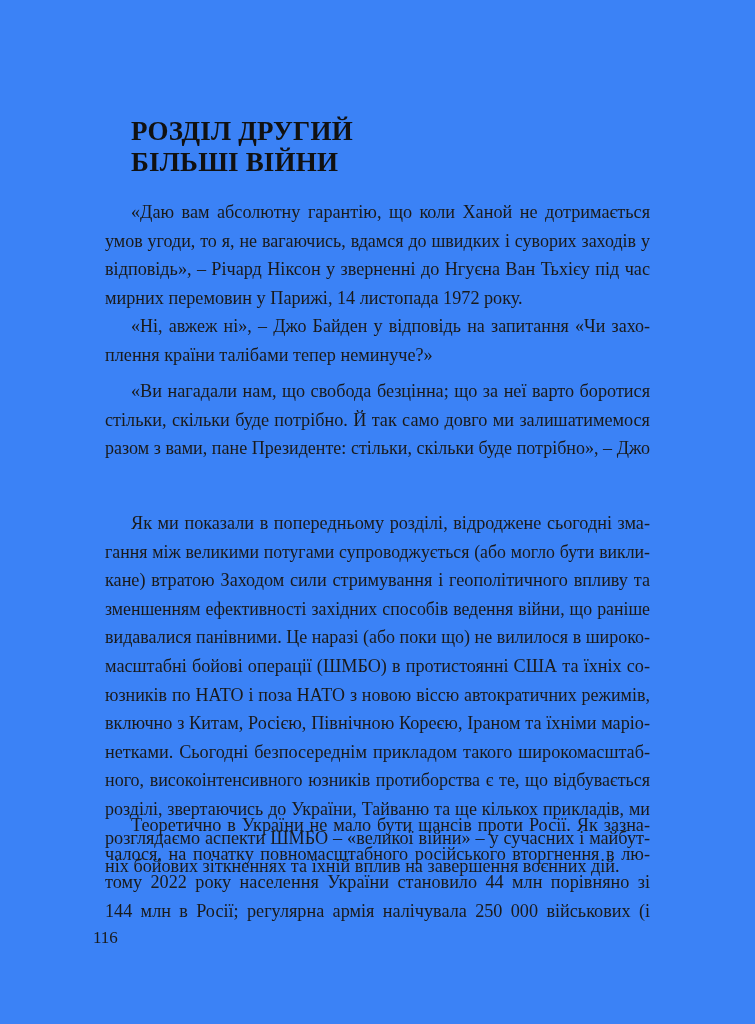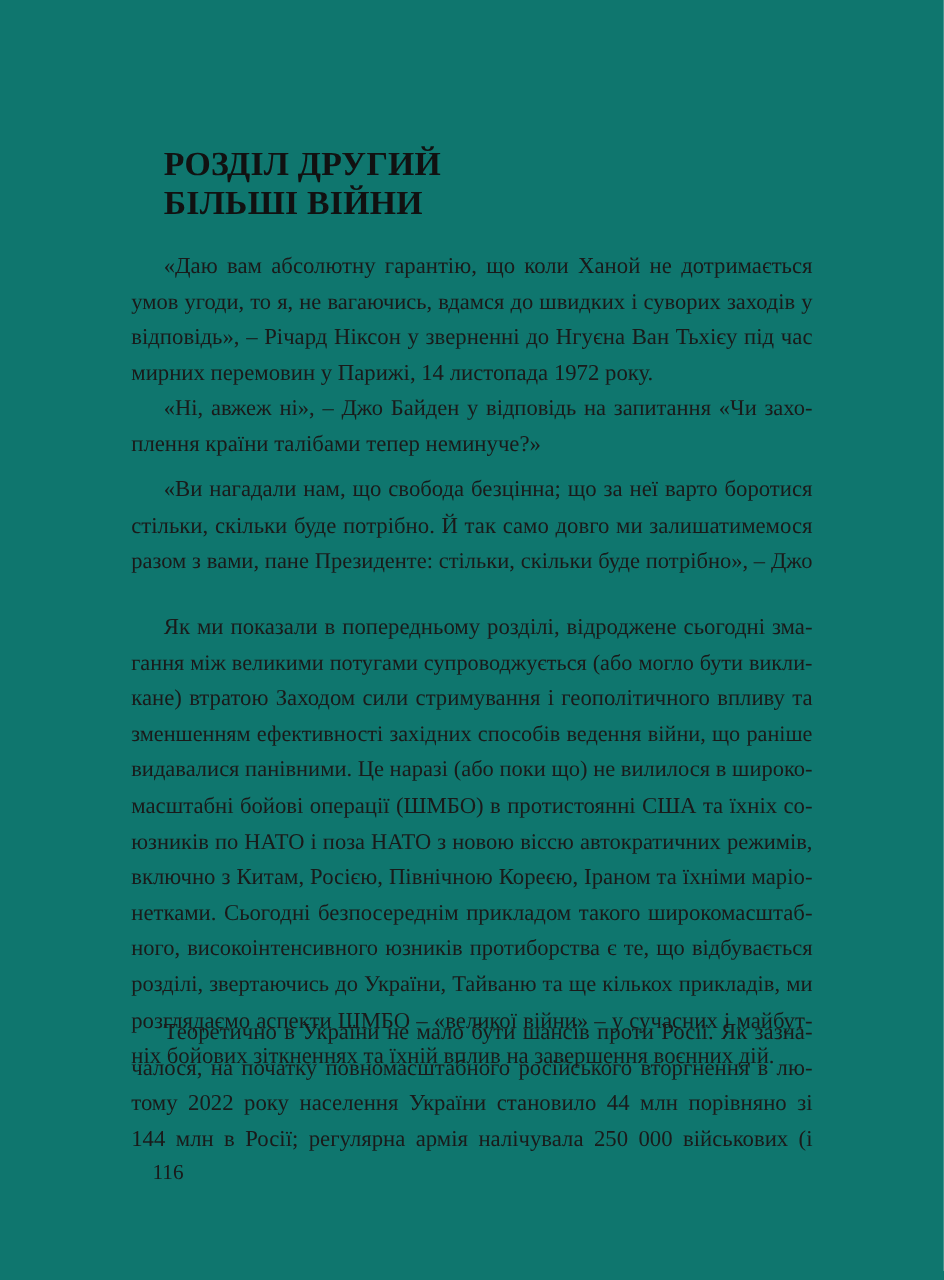--- a/index.html
+++ b/index.html
@@ -1,29 +1,29 @@
 <!DOCTYPE html>
 <html><head>
 <meta charset="utf-8">
 <style>
   html, body { margin: 0; padding: 0; background: #ffffff; }
   body { width: 755px; height: 1024px; position: relative; overflow: hidden;
          font-family: "DejaVu Serif", "Liberation Serif", serif; color: #1a1a1a; }
-  .page { position: absolute; left: 0; top: 0; width: 755px; height: 1024px; background: #0f766e; }
+  .page { position: absolute; left: 0; top: 0; width: 755px; height: 1024px; background: #3b82f6; }
   .heading { position: absolute; left: 131px; top: 116px; margin: 0;
              font-family: "Liberation Serif", serif; font-weight: bold;
              font-size: 27px; line-height: 31px; letter-spacing: 0.2px; color: #111; }
   .heading div { white-space: nowrap; }
   .block { position: absolute; left: 105px; width: 545px; margin: 0; }
   .line { display: block; height: 28.6px; line-height: 28.6px;
           font-family: "Liberation Serif", serif; font-size: 18.2px;
           white-space: nowrap; text-align: justify; text-align-last: justify; }
   .line.last { text-align-last: left; }
   .line.indent { padding-left: 26px; }
-  .folio { position: absolute; left: 122px; top: 928px; font-family: "Liberation Serif", serif;
+  .folio { position: absolute; left: 93px; top: 928px; font-family: "Liberation Serif", serif;
            font-size: 17px; color: #1a1a1a; }
 </style>
 </head>
 <body>
 
 <div class="page">
 
   <div class="heading">
     <div>РОЗДІЛ ДРУГИЙ</div>
     <div>БІЛЬШІ ВІЙНИ</div>
@@ -40,21 +40,21 @@
     <span class="line indent" style="white-space: nowrap; font-size: 18px;">«Ні, авжеж ні», – Джо Байден у відповідь на запитання «Чи захо-</span>
     <span class="line last" style="white-space: nowrap; font-size: 18.2px;">плення країни талібами тепер неминуче?»</span>
   </div>
 
   <div class="block" style="top:377px">
     <span class="line indent" style="white-space: nowrap; font-size: 18.2px;">«Ви нагадали нам, що свобода безцінна; що за неї варто боротися</span>
     <span class="line" style="white-space: nowrap; font-size: 18.2px;">стільки, скільки буде потрібно. Й так само довго ми залишатимемося</span>
     <span class="line" style="white-space: nowrap; font-size: 18px;">разом з вами, пане Президенте: стільки, скільки буде потрібно», – Джо</span>
   </div>
 
-  <div class="block" style="top:487px">
+  <div class="block" style="top:509px">
     <span class="line indent" style="white-space: nowrap; font-size: 18.2px;">Як ми показали в попередньому розділі, відроджене сьогодні зма-</span>
     <span class="line" style="white-space: nowrap; font-size: 17.8px;">гання між великими потугами супроводжується (або могло бути викли-</span>
     <span class="line" style="white-space: nowrap; font-size: 18.2px;">кане) втратою Заходом сили стримування і геополітичного впливу та</span>
     <span class="line" style="white-space: nowrap; font-size: 17.8px;">зменшенням ефективності західних способів ведення війни, що раніше</span>
     <span class="line" style="white-space: nowrap; font-size: 18px;">видавалися панівними. Це наразі (або поки що) не вилилося в широко-</span>
     <span class="line" style="white-space: nowrap; font-size: 18.2px;">масштабні бойові операції (ШМБО) в протистоянні США та їхніх со-</span>
     <span class="line" style="white-space: nowrap; font-size: 18px;">юзників по НАТО і поза НАТО з новою віссю автократичних режимів,</span>
     <span class="line" style="white-space: nowrap; font-size: 18.2px;">включно з Китам, Росією, Північною Кореєю, Іраном та їхніми маріо-</span>
     <span class="line" style="white-space: nowrap; font-size: 18.2px;">нетками. Сьогодні безпосереднім прикладом такого широкомасштаб-</span>
     <span class="line" style="white-space: nowrap; font-size: 18px;">ного, високоінтенсивного юзників протиборства є те, що відбувається</span>

